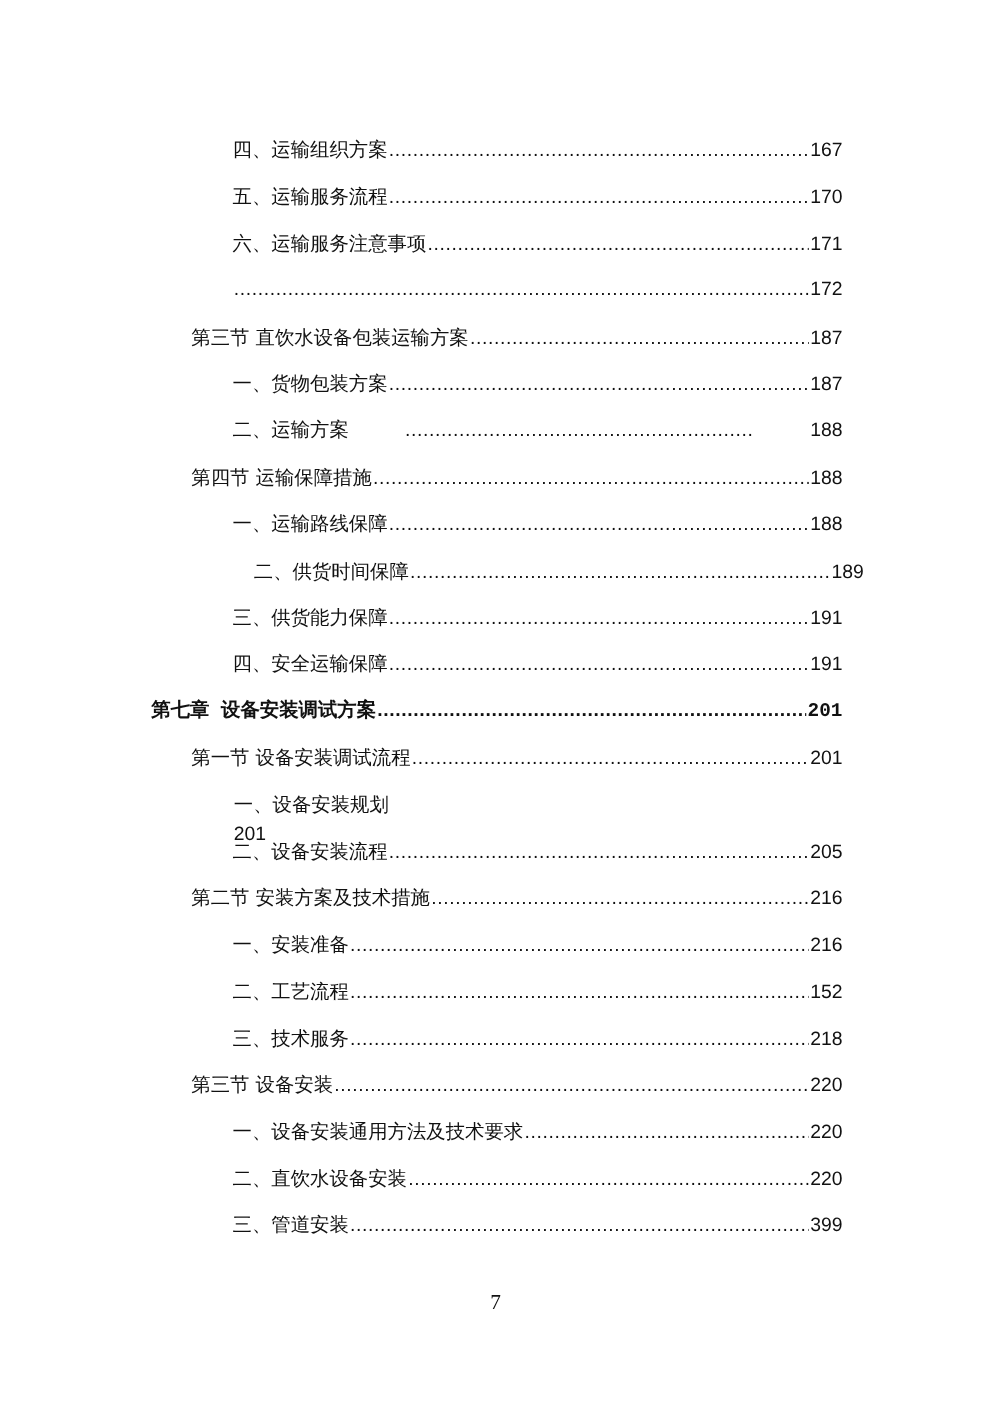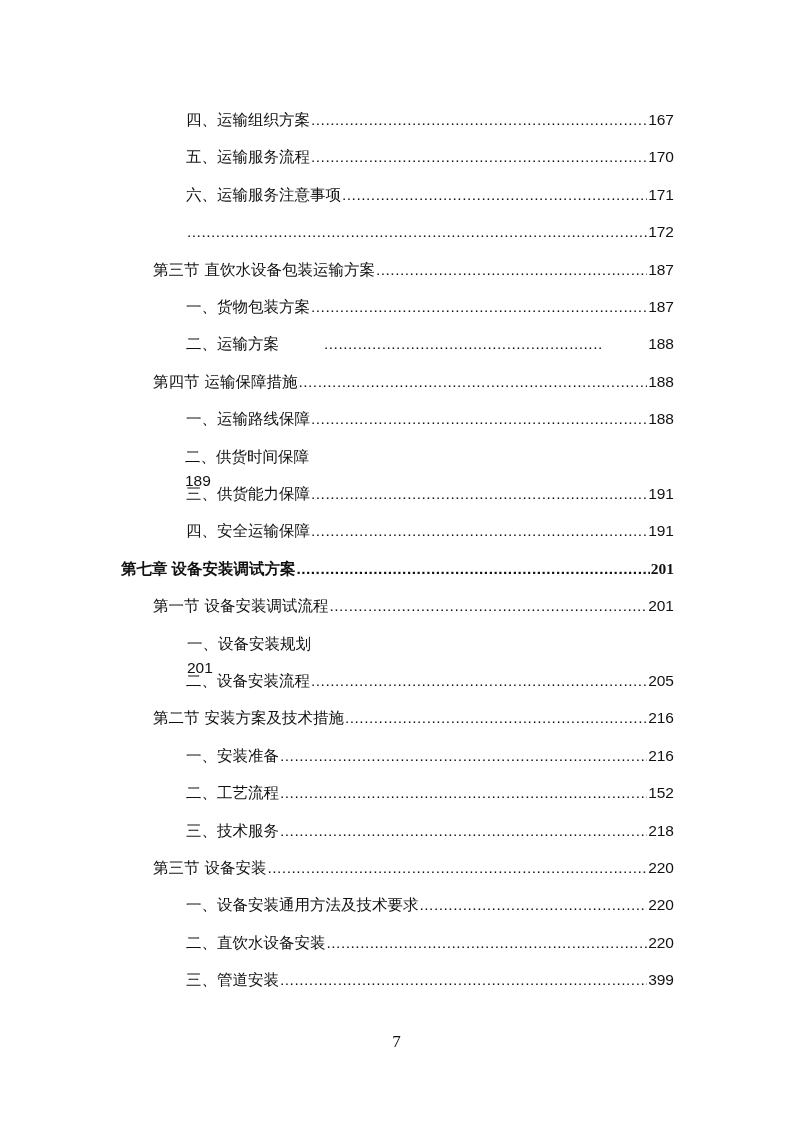--- a/index.html
+++ b/index.html
@@ -7,21 +7,21 @@
       font-family: "DejaVu Serif", "Liberation Serif", serif; color: #111; }
     .toc { position: absolute; left: 0; top: 0; width: 793px; }
     .row { position: absolute; left: 0; display: flex; align-items: baseline; height: 24px;
       font-size: 15.5px; line-height: 24px; }
     .row .label { white-space: nowrap; }
     .row .dots { flex: 1; overflow: hidden; white-space: nowrap; margin: 0 1px;
       font-family: "Liberation Sans", sans-serif; letter-spacing: 0.5px; }
     .row .dots::before { content: "................................................................................................................................................................................................................"; }
     .row .page { font-family: "Liberation Sans", sans-serif; white-space: nowrap; }
     .lvl0 { font-weight: bold; }
-    .lvl0 .label, .lvl0 .page { font-family: Liberation Serif, serif; font-weight: bold; }
+    .lvl0 .label, .lvl0 .page { font-family: Liberation Mono, monospace; font-weight: bold; }
     .page-number { position: absolute; top: 1032px; left: 0; width: 793px; text-align: center;
       font-size: 17px; font-family: "Liberation Serif", serif; }
   </style>
 </head>
 <body>
 
 <div class="toc" id="toc">
     <div class="row lvl2" style="top: 108px; left: 186px; width: 488px;">
       <span class="label">四、运输组织方案</span>
       <span class="dots"></span>
@@ -59,21 +59,21 @@
     <div class="row lvl1" style="top: 369.8px; left: 153px; width: 521px;">
       <span class="label">第四节  运输保障措施</span>
       <span class="dots"></span>
       <span class="page">188</span>
     </div>
     <div class="row lvl2" style="top: 407.2px; left: 186px; width: 488px;">
       <span class="label">一、运输路线保障</span>
       <span class="dots"></span>
       <span class="page">188</span>
     </div>
-    <div class="row lvl2" style="top: 444.6px; left: 184px; width: 488px; flex-direction: column;">
+    <div class="row lvl2" style="top: 444.6px; left: 203px; width: 488px;">
       <span class="label">二、供货时间保障</span>
       <span class="dots"></span>
       <span class="page">189</span>
     </div>
     <div class="row lvl2" style="top: 482px; left: 186px; width: 488px;">
       <span class="label">三、供货能力保障</span>
       <span class="dots"></span>
       <span class="page">191</span>
     </div>
     <div class="row lvl2" style="top: 519.4px; left: 186px; width: 488px;">

